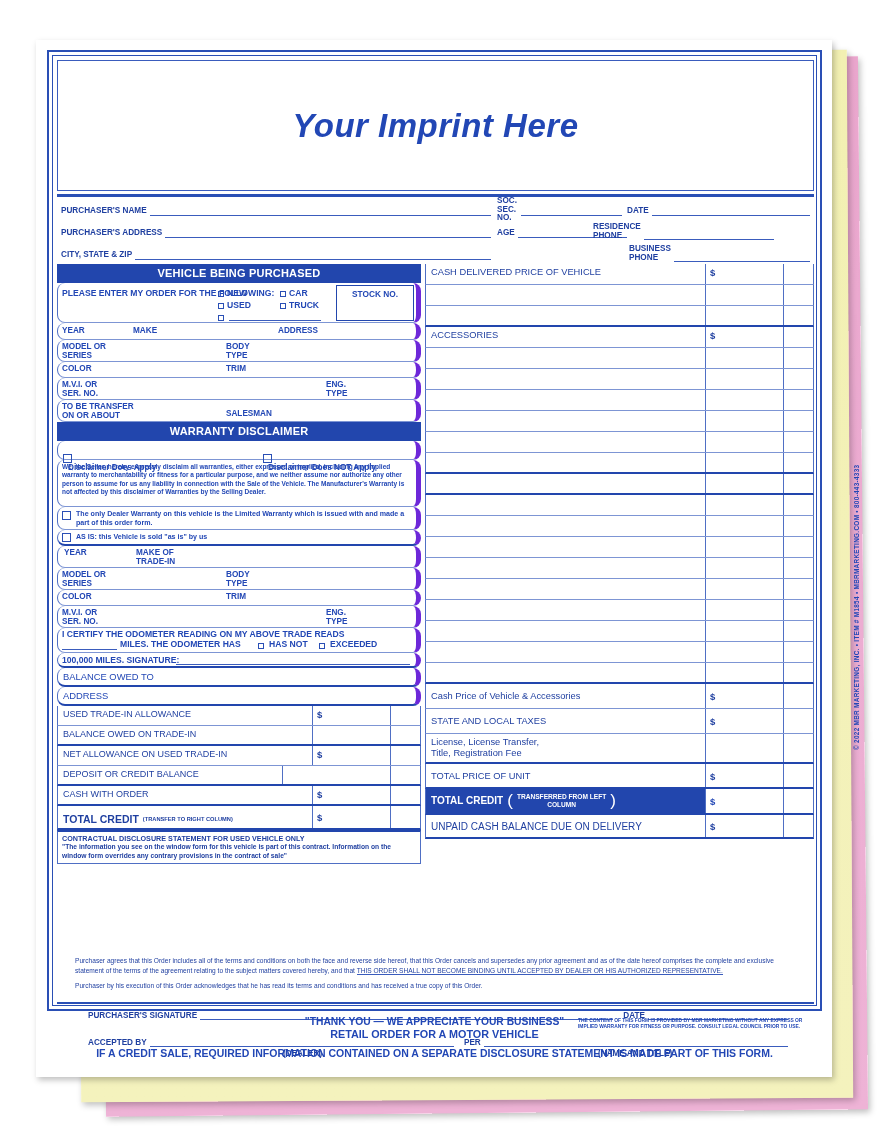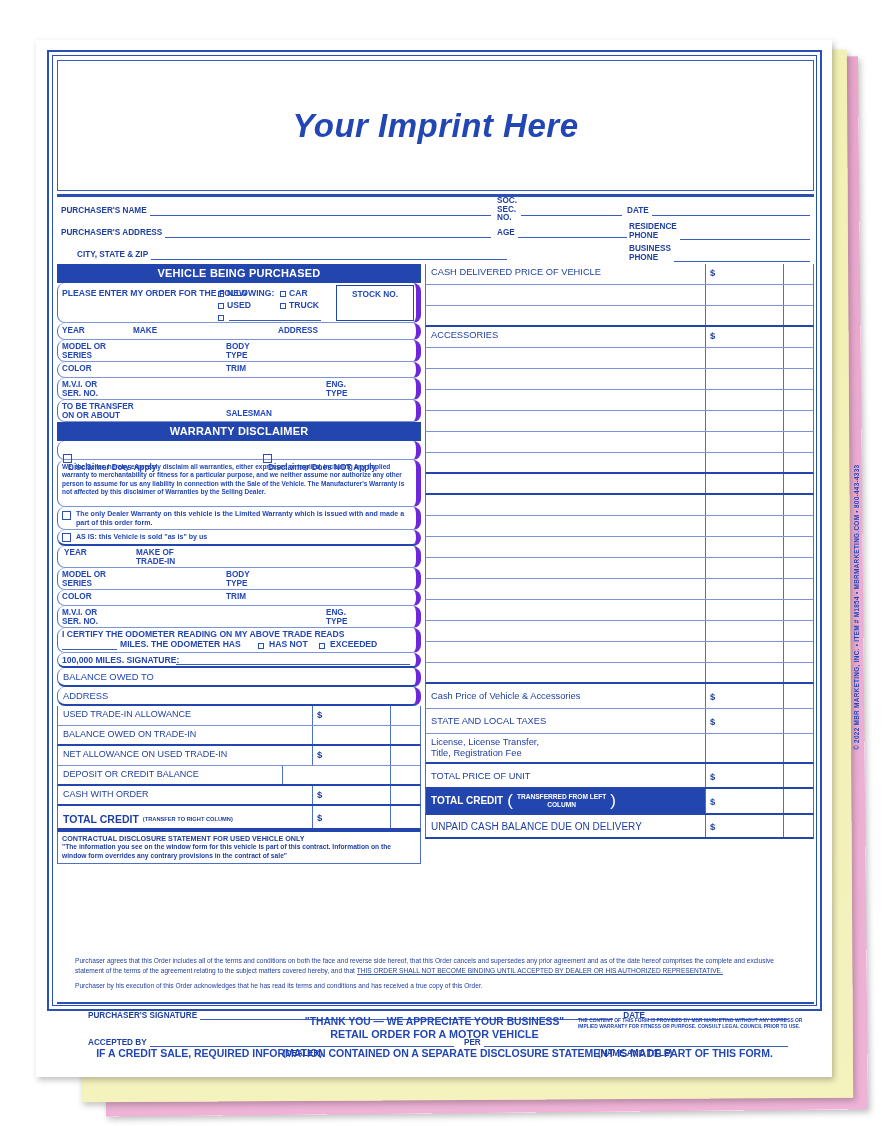--- a/index.html
+++ b/index.html
@@ -161,21 +161,21 @@
     <div id="purchaser">
 
       <div class="pline" style="left:4px; top:10px; width:430px;">
         <span class="lbl">PURCHASER'S NAME</span>
         <span class="rule"></span>
       </div>
       <div class="pline" style="left:4px; top:32px; width:430px;">
         <span class="lbl">PURCHASER'S ADDRESS</span>
         <span class="rule"></span>
       </div>
-      <div class="pline" style="left:4px; top:54px; width:430px;margin-left:16px;">
+      <div class="pline" style="left:4px; top:54px; width:430px;">
         <span class="lbl">CITY, STATE &amp; ZIP</span>
         <span class="rule"></span>
       </div>
 
       <div class="pline" style="left:440px; top:0px; width:125px; align-items:flex-start;">
         <span class="lbl" style="padding-top:0;">SOC.
 SEC.
 NO.</span>
       </div>
       <div class="pline" style="left:461px; top:10px; width:104px;">
@@ -184,21 +184,21 @@
 
       <div class="pline" style="left:570px; top:10px; width:183px;">
         <span class="lbl">DATE</span>
         <span class="rule"></span>
       </div>
 
       <div class="pline" style="left:440px; top:32px; width:130px;">
         <span class="lbl">AGE</span>
         <span class="rule"></span>
       </div>
-      <div class="pline" style="left:572px; top:26px; width:181px;">
+      <div class="pline" style="left:536px; top:26px; width:181px;">
         <span class="lbl">RESIDENCE
 PHONE</span>
         <span class="rule"></span>
       </div>
       <div class="pline" style="left:572px; top:48px; width:181px;">
         <span class="lbl">BUSINESS
 PHONE</span>
         <span class="rule"></span>
       </div>
     </div>

